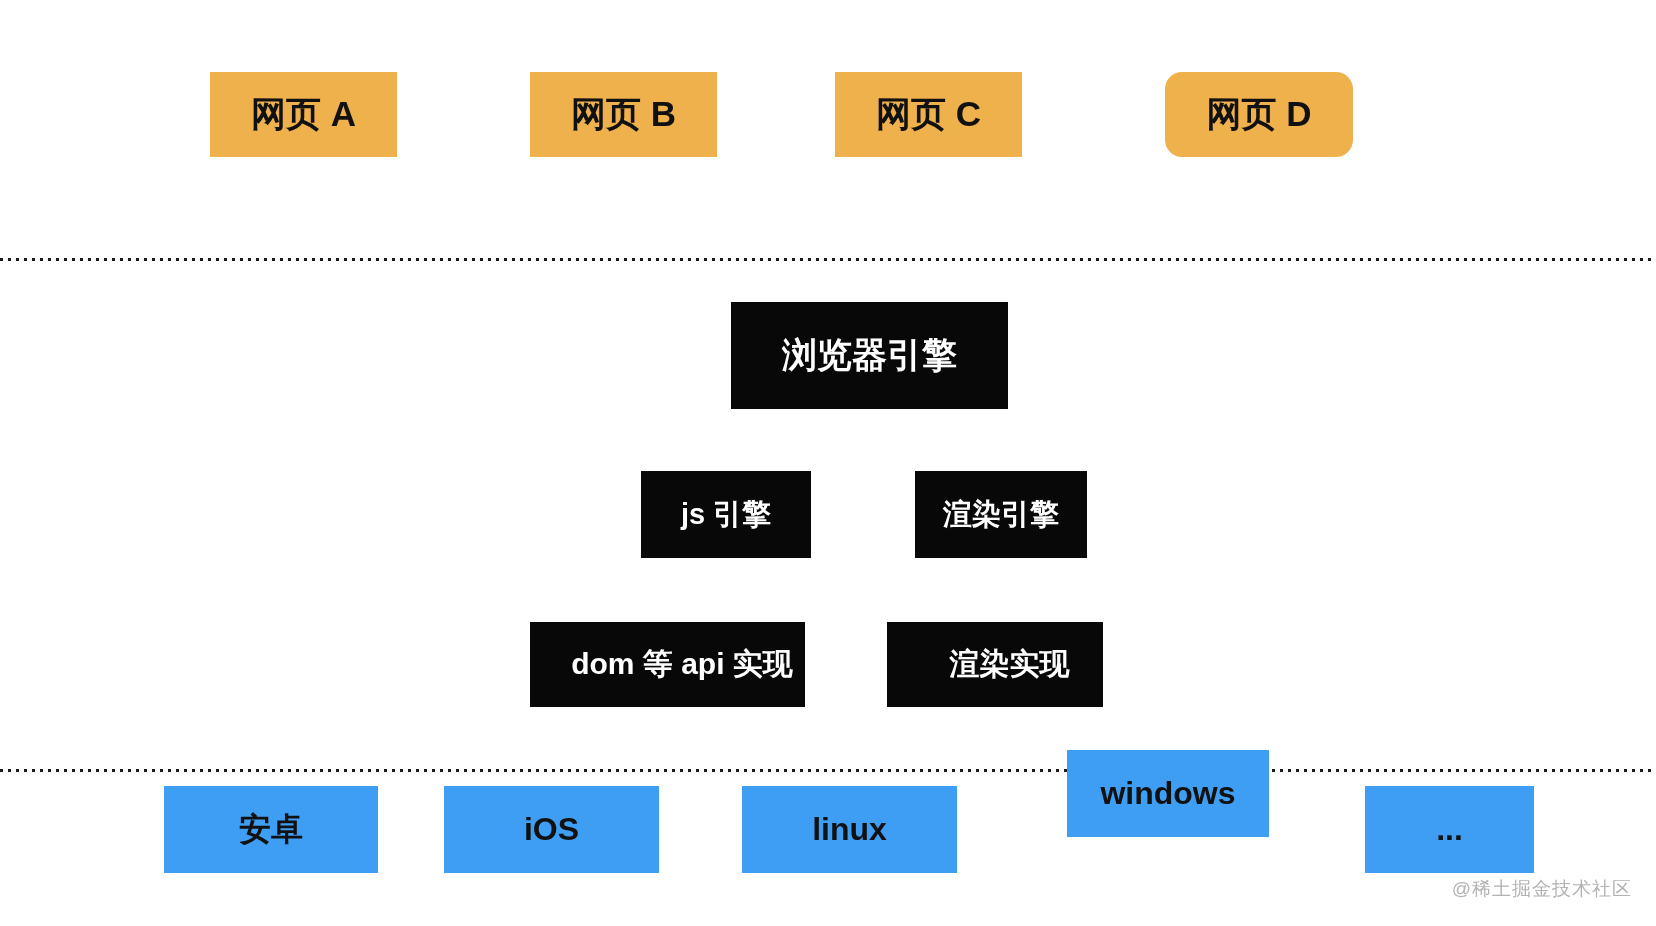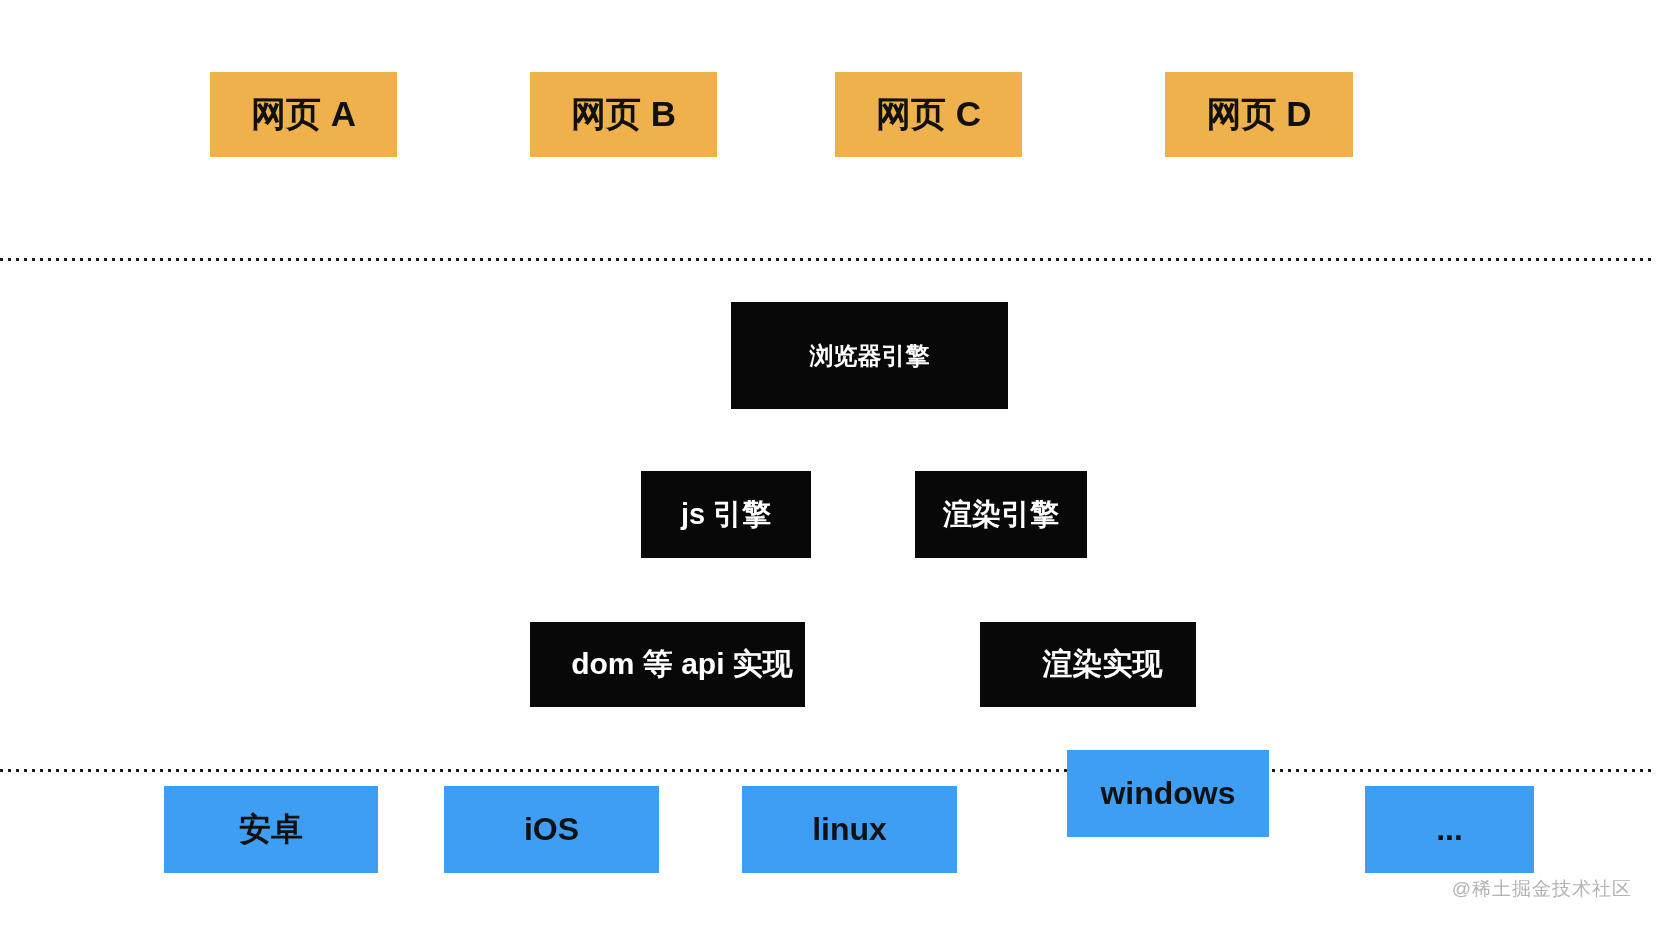--- a/index.html
+++ b/index.html
@@ -32,21 +32,21 @@
   }
   .box.engine {
     background: var(--engine-box, #080808);
     color: var(--light-text, #ffffff);
   }
   .box.platform {
     background: var(--platform-box, #3e9ef4);
     color: var(--dark-text, #111111);
     font-size: 32px;
   }
-  .fs31 { font-size: 24px; }
+  .fs31 { font-size: 35px; }
   .fs29 { font-size: 29px; }
   .fs30 { font-size: 30px; padding-left: 29px; }
   .dotline {
     position: absolute;
     left: 0;
     width: 100%;
     height: 3px;
     background-image: repeating-linear-gradient(
       to right,
       var(--dotted-line, #1a1a1a) 0px, var(--dotted-line, #1a1a1a) 3px,
@@ -69,41 +69,41 @@
 
   <div class="box webpage" style="left:210px; top:72px; width:187px; height:85px;">
     <span>网页 A</span>
   </div>
   <div class="box webpage" style="left:530px; top:72px; width:187px; height:85px;">
     <span>网页 B</span>
   </div>
   <div class="box webpage" style="left:835px; top:72px; width:187px; height:85px;">
     <span>网页 C</span>
   </div>
-  <div class="box webpage" style="left:1165px; top:72px; width:188px; height:85px;">
+  <div class="box webpage" style="left:1165px; top:72px; width:188px; height:85px;border-radius:17px;">
     <span>网页 D</span>
   </div>
 
   <div class="dotline" style="top:258px;"></div>
 
   <div class="box engine fs31" style="left:731px; top:302px; width:277px; height:107px;">
     <span>浏览器引擎</span>
   </div>
 
   <div class="box engine fs29" style="left:641px; top:471px; width:170px; height:87px;">
     <span>js 引擎</span>
   </div>
   <div class="box engine fs29" style="left:915px; top:471px; width:172px; height:87px;">
     <span>渲染引擎</span>
   </div>
 
   <div class="box engine fs30" style="left:530px; top:622px; width:275px; height:85px;">
     <span>dom 等 api 实现</span>
   </div>
-  <div class="box engine fs30" style="left:980px; top:622px; width:216px; height:85px;">
+  <div class="box engine fs30" style="left:887px; top:622px; width:216px; height:85px;">
     <span>渲染实现</span>
   </div>
 
   <div class="dotline" style="top:769px;"></div>
 
   <div class="box platform" style="left:164px; top:786px; width:214px; height:87px;">
     <span>安卓</span>
   </div>
   <div class="box platform" style="left:444px; top:786px; width:215px; height:87px;">
     <span>iOS</span>

